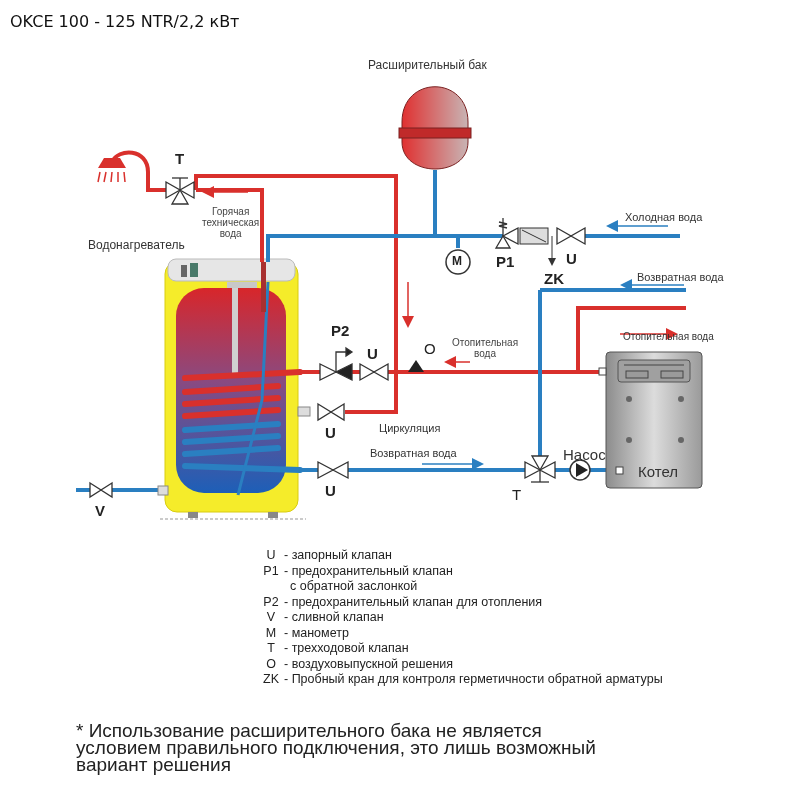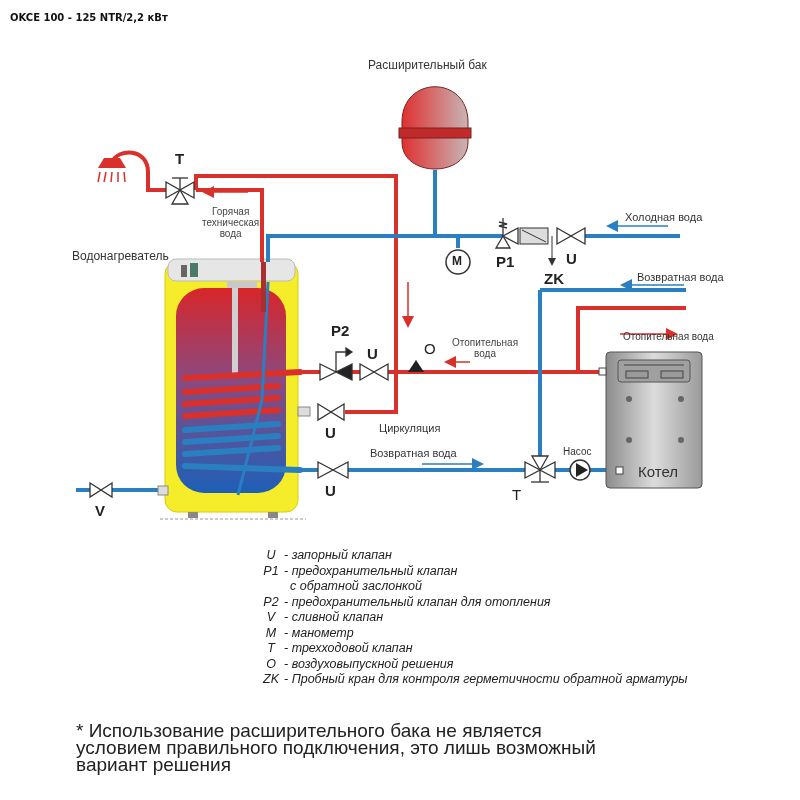--- a/index.html
+++ b/index.html
@@ -1,23 +1,23 @@
 <!DOCTYPE html>
 <html><head>
 <meta charset="utf-8">
 <style>
   html, body { margin:0; padding:0; background:#ffffff; }
   body { width:800px; height:800px; position:relative; overflow:hidden; font-family:"Liberation Sans", sans-serif; color:#333; }
   #diagram { position:absolute; left:0; top:0; width:800px; height:800px; }
-  .title { position:absolute; left:10px; top:12px; font-family:"DejaVu Sans", sans-serif; font-weight:bold; font-size:10px; color:#111; }
+  .title { position:absolute; left:10px; top:12px; font-family:"DejaVu Sans", sans-serif; font-weight:normal; font-size:16px; color:#111; }
   .lbl { position:absolute; font-size:12px; color:#333; white-space:nowrap; }
   .lbl-sm { position:absolute; font-size:10px; color:#444; white-space:nowrap; text-align:center; line-height:11px; }
   .sym { position:absolute; font-weight:bold; font-size:15px; color:#222; }
   .legend { position:absolute; left:258px; top:548px; font-size:12.5px; line-height:15.5px; color:#222; }
-  .legend .row { white-space:nowrap;font-style:italic; }
+  .legend .row { white-space:nowrap; }
   .legend .code { display:inline-block; width:26px; text-align:center; }
   .legend .indent { padding-left:32px; }
   .note { position:absolute; left:76px; top:722px; font-size:19px; line-height:17px; color:#222; }
 </style>
 </head>
 <body>
 
 <svg id="diagram" viewBox="0 0 800 800" xmlns="http://www.w3.org/2000/svg">
   <defs>
     <linearGradient id="tankGrad" x1="0" y1="0" x2="0" y2="1">
@@ -189,36 +189,36 @@
     <line x1="668" y1="226" x2="612" y2="226" stroke="#2a7fc1" marker-end="url(#arrBlue)"></line>
     <line x1="684" y1="285" x2="626" y2="285" stroke="#2a7fc1" marker-end="url(#arrBlue)"></line>
     <line x1="620" y1="334" x2="672" y2="334" stroke="#d9302c" marker-end="url(#arrRed)"></line>
     <line x1="422" y1="464" x2="478" y2="464" stroke="#2a7fc1" marker-end="url(#arrBlue)"></line>
   </g>
 </svg>
 
 <div class="title">OKCE 100 - 125 NTR/2,2 кВт</div>
 
 <div class="lbl" style="left:368px;top:58px;">Расширительный бак</div>
-<div class="lbl" style="left:72px;top:238px;margin-top:11px;">Водонагреватель</div>
+<div class="lbl" style="left:88px;top:238px;">Водонагреватель</div>
 <div class="lbl-sm" style="left:202px;top:206px;">
   <div>Горячая</div>
   <div>техническая</div>
   <div>вода</div>
 </div>
 <div class="lbl" style="left:625px;top:211px;font-size:11px;">Холодная вода</div>
 <div class="lbl" style="left:637px;top:271px;font-size:11px;">Возвратная  вода</div>
 <div class="lbl" style="left:623px;top:315px;font-size:10px;margin-top:16px;">Отопительная вода</div>
 <div class="lbl-sm" style="left:452px;top:337px;">
   <div>Отопительная</div>
   <div>вода</div>
 </div>
 <div class="lbl" style="left:348px;top:422px;font-size:11px;margin-left:31px;">Циркуляция</div>
 <div class="lbl" style="left:370px;top:447px;font-size:11px;">Возвратная  вода</div>
-<div class="lbl" style="left:563px;top:446px;font-size:10px;">Насос</div>
+<div class="lbl" style="left:563px;top:446px;font-size:15px;">Насос</div>
 <div class="lbl" style="left:638px;top:463px;font-size:15px;">Котел</div>
 
 <div class="sym" style="left:175px;top:150px;">T</div>
 <div class="sym" style="left:496px;top:253px;">P1</div>
 <div class="sym" style="left:566px;top:250px;">U</div>
 <div class="sym" style="left:544px;top:270px;">ZK</div>
 <div class="sym" style="left:452px;top:254px;font-size:12px;">M</div>
 <div class="sym" style="left:331px;top:322px;">P2</div>
 <div class="sym" style="left:367px;top:345px;">U</div>
 <div class="sym" style="left:424px;top:340px;font-weight:normal;">O</div>

